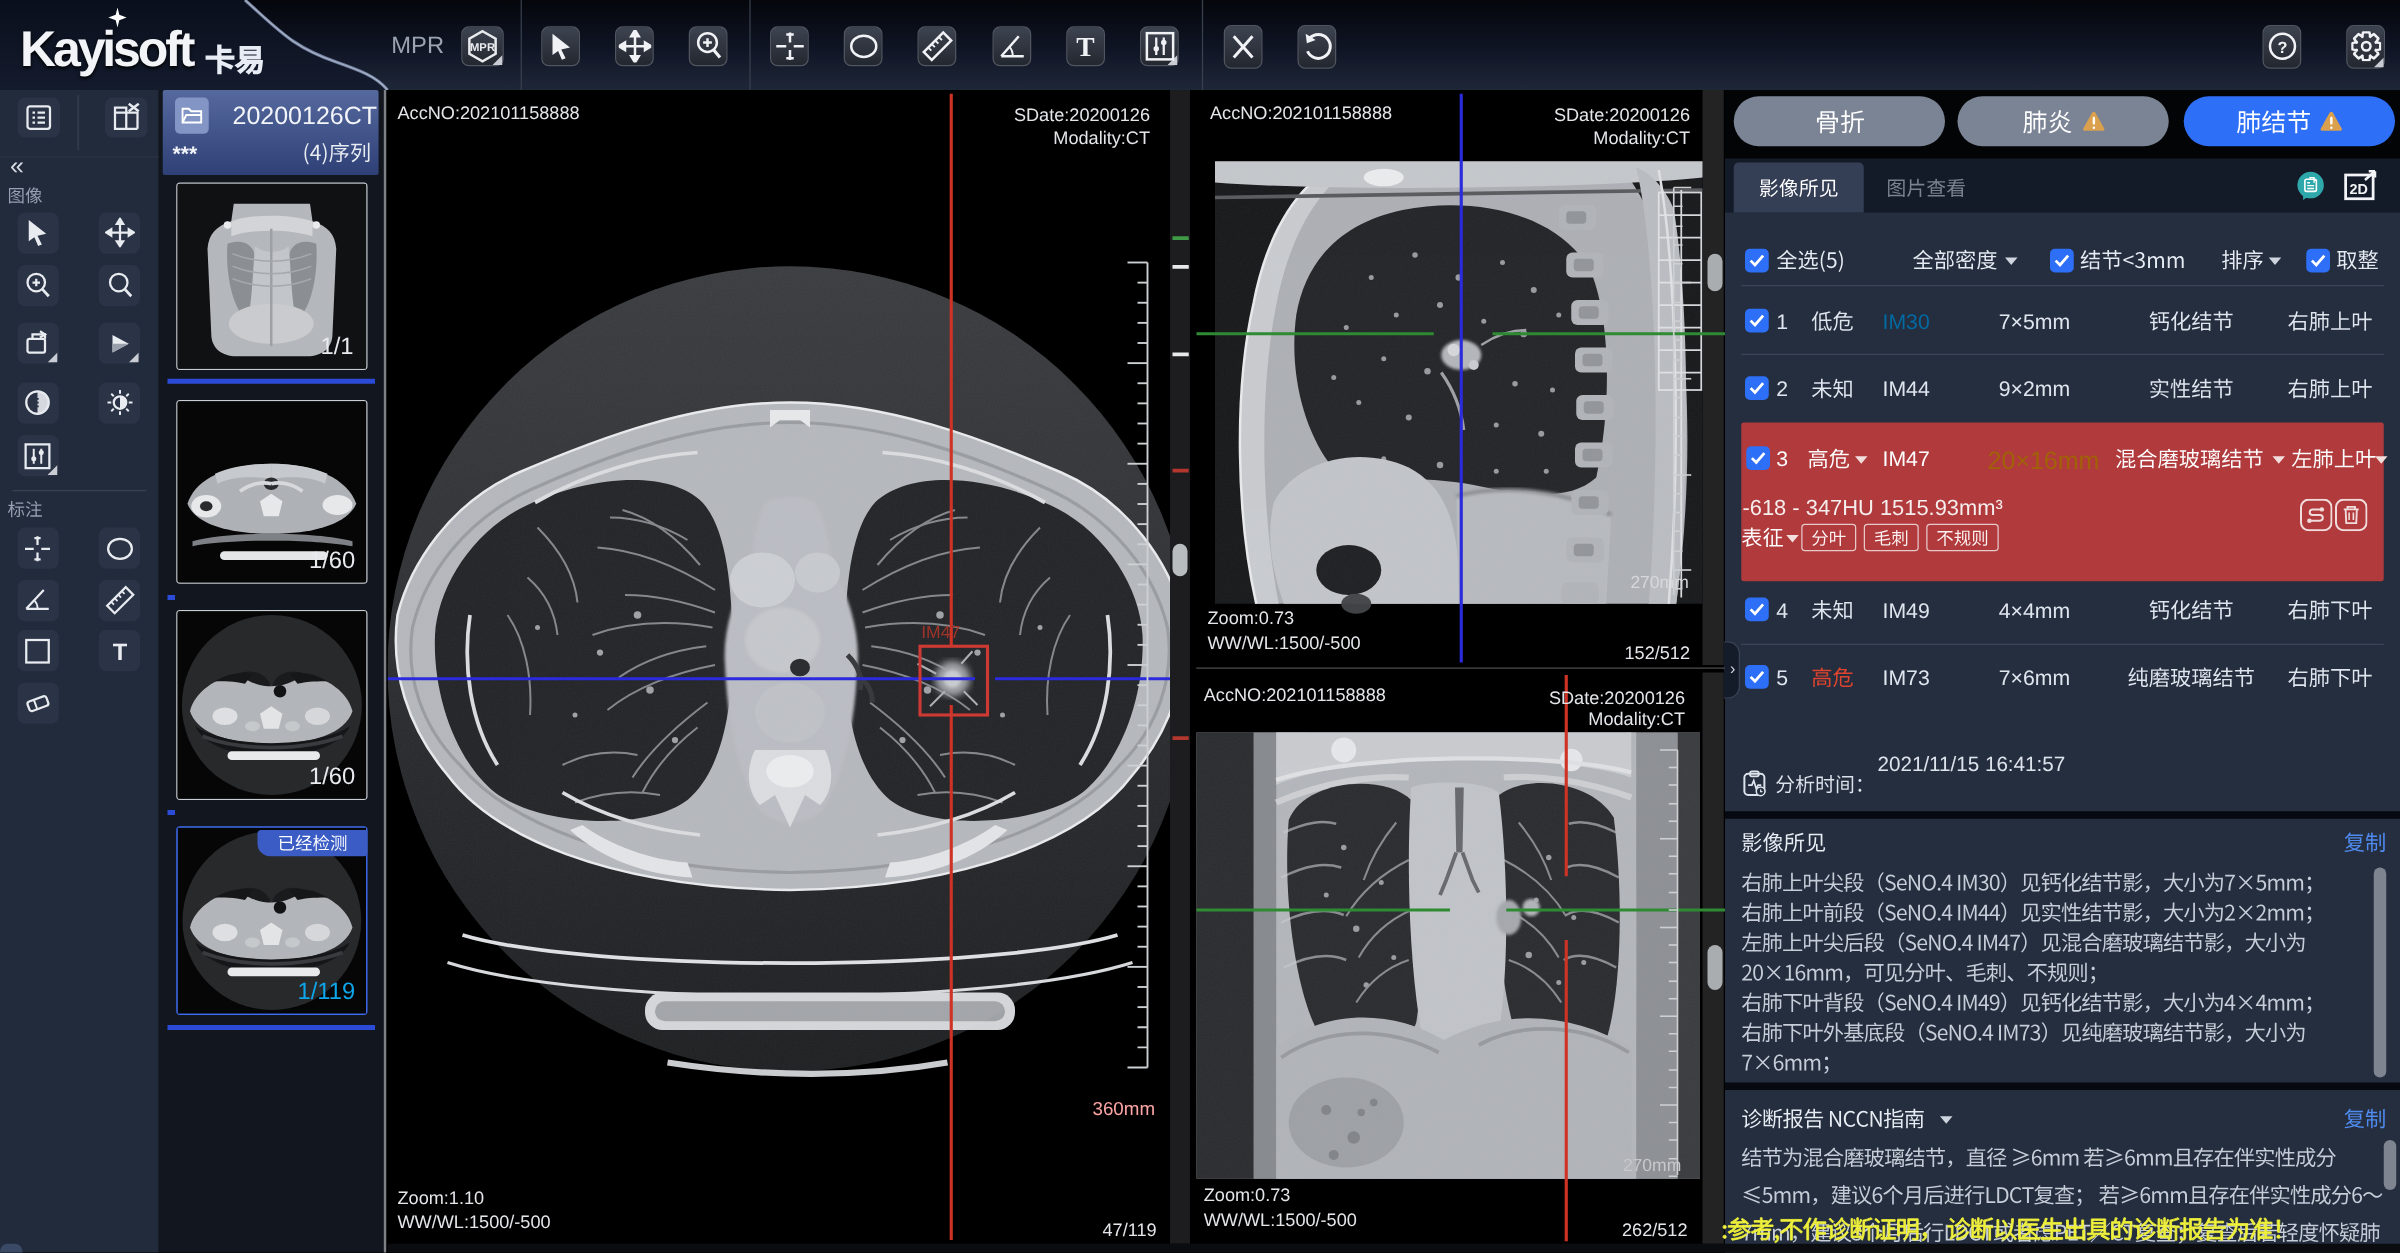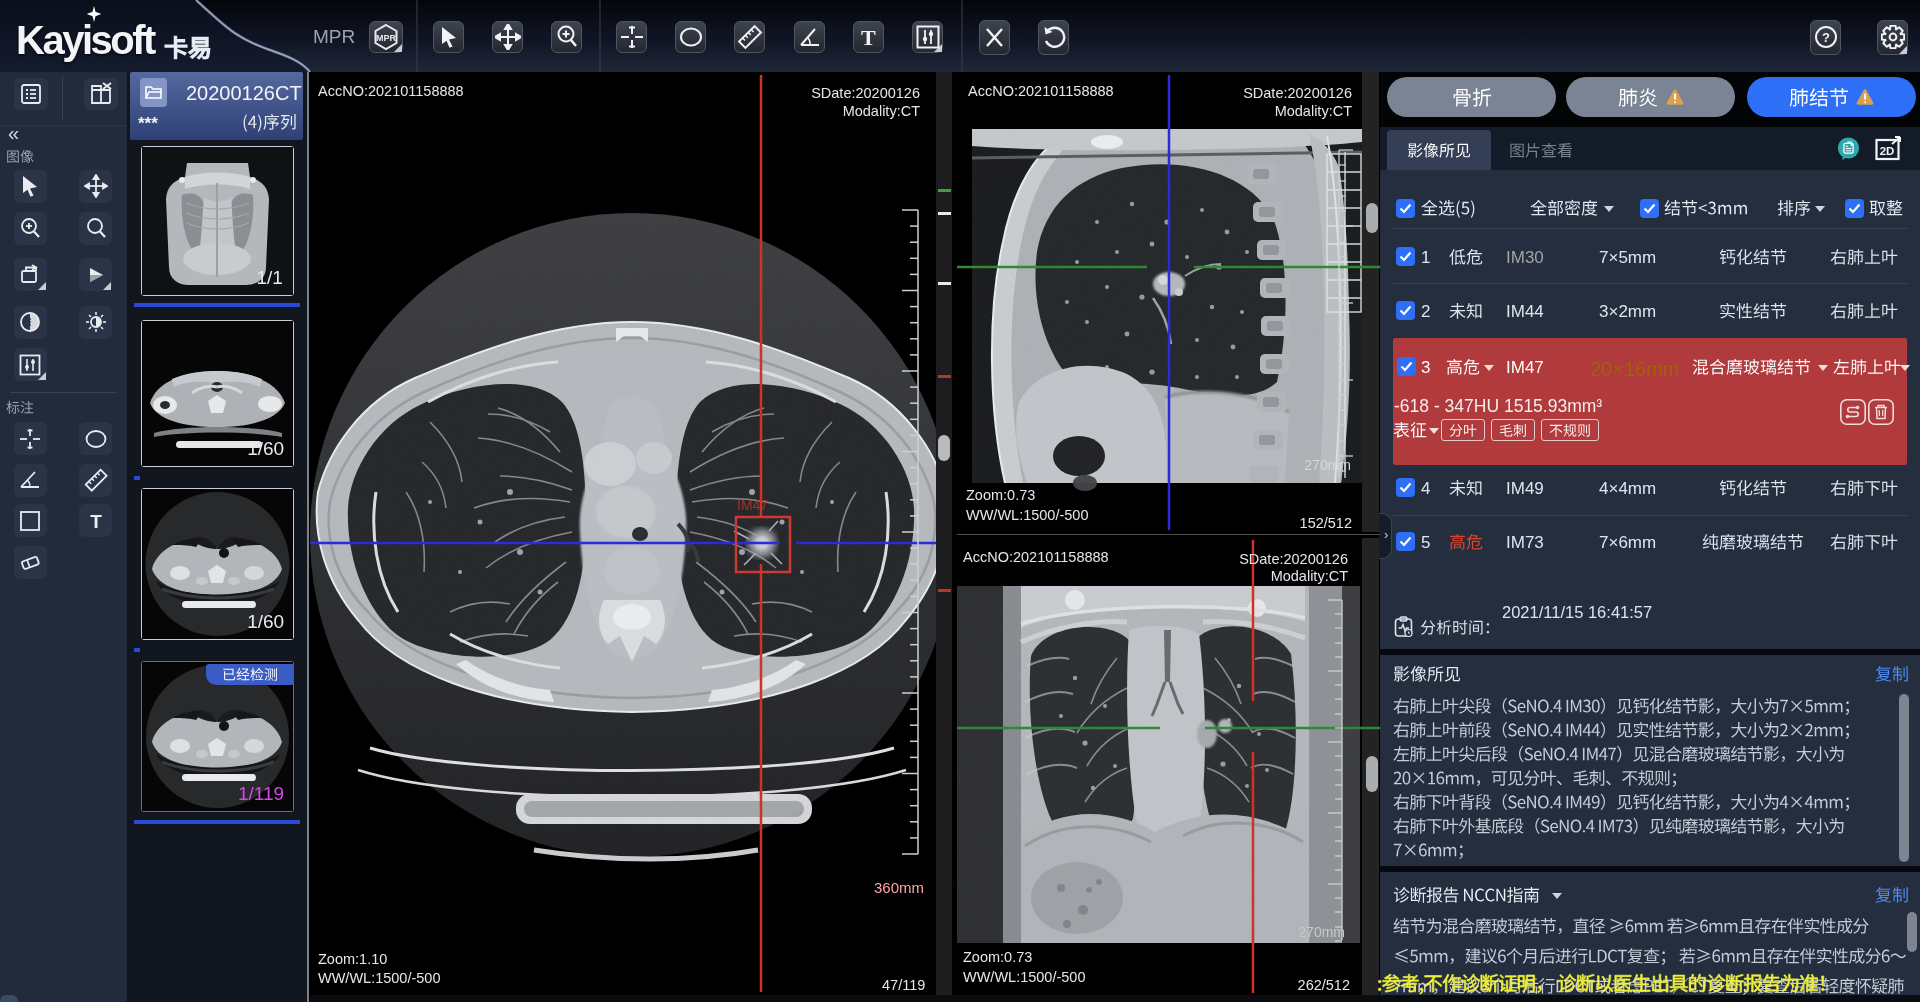--- a/index.html
+++ b/index.html
@@ -392,21 +392,21 @@
 <ellipse cx="82" cy="64" rx="5" ry="5" fill="#121315"></ellipse>
 <path d="M66 82 L75 76 L84 82 L81 94 L69 94 Z" fill="#e2e4e6"></path>
 <ellipse cx="38" cy="84" rx="10" ry="7" fill="#dddfe2"></ellipse>
     <ellipse cx="112" cy="84" rx="10" ry="7" fill="#d5d7da"></ellipse>
 <ellipse cx="60" cy="92" rx="6" ry="4" fill="#c6c9cc"></ellipse>
     <ellipse cx="92" cy="92" rx="6" ry="4" fill="#c6c9cc"></ellipse>
 <path d="M14 92 C40 110 110 110 138 92 C130 108 104 116 75 116 C46 116 22 108 14 92 Z" fill="#151618"></path>
 <rect x="40" y="112" width="74" height="7" rx="3.5" fill="#e8eaec"></rect>
 <path d="M20 100 C50 112 100 112 132 100" stroke="#3a3b3e" stroke-width="3" fill="none"></path>
   </svg>
-<div class="lat" style="left:238.0px;top:784px;font-size:19px;color:#d946ef">1/119</div>
+<div class="lat" style="left:238.0px;top:784px;font-size:19px;color:#0ea5e9">1/119</div>
 <div class="ab" style="left:134px;top:303px;width:166px;height:4px;background:#2b4bd7"></div>
 <div class="ab" style="left:134px;top:820px;width:166px;height:4px;background:#2b4bd7"></div>
 <div class="ab" style="left:134px;top:476px;width:6px;height:4px;background:#2b4bd7"></div>
 <div class="ab" style="left:134px;top:648px;width:6px;height:4px;background:#2b4bd7"></div>
 <div class="ab" style="left:206px;top:664px;width:88px;height:21px;background:#3b5cc4;border-radius:3px 1px 3px 10px"></div>
 <svg class="ct" style="left:222.0px;top:666.7px" width="56.0" height="14.6" viewBox="0 0 4000 1040">
     <g transform="translate(0,900) scale(1,-1)" fill="#fff">
       <use href="#g5df2" x="0"></use>
       <use href="#g7ecf" x="1000"></use>
       <use href="#g68c0" x="2000"></use>
@@ -973,21 +973,21 @@
 <svg class="ab" style="left:1399px;top:251px;z-index:2" width="13" height="11" viewBox="0 0 13 11">
     <path d="M1.5 5.5 L5 9 L11.5 1.5" stroke="#fff" stroke-width="2.2" fill="none"></path>
   </svg>
 <div class="lat" style="left:1421px;top:249px;font-size:17px;color:#dfe5ee">1</div>
 <svg class="ct" style="left:1449.0px;top:248.2px" width="34.0" height="17.7" viewBox="0 0 2000 1040">
     <g transform="translate(0,900) scale(1,-1)" fill="#dfe5ee">
       <use href="#g4f4e" x="0"></use>
       <use href="#g5371" x="1000"></use>
     </g>
   </svg>
-<div class="lat" style="left:1506px;top:249px;font-size:17px;color:#a3a3a3">IM30</div>
+<div class="lat" style="left:1506px;top:249px;font-size:17px;color:#0369a1">IM30</div>
 <div class="lat" style="left:1599px;top:249px;font-size:17px;color:#dfe5ee">7×5mm</div>
 <svg class="ct" style="left:1719.0px;top:248.2px" width="68.0" height="17.7" viewBox="0 0 4000 1040">
     <g transform="translate(0,900) scale(1,-1)" fill="#dfe5ee">
       <use href="#g9499" x="0"></use>
       <use href="#g5316" x="1000"></use>
       <use href="#g7ed3" x="2000"></use>
       <use href="#g8282" x="3000"></use>
     </g>
   </svg>
 <svg class="ct" style="left:1830.0px;top:248.2px" width="68.0" height="17.7" viewBox="0 0 4000 1040">
@@ -1004,21 +1004,21 @@
     <path d="M1.5 5.5 L5 9 L11.5 1.5" stroke="#fff" stroke-width="2.2" fill="none"></path>
   </svg>
 <div class="lat" style="left:1421px;top:303px;font-size:17px;color:#dfe5ee">2</div>
 <svg class="ct" style="left:1449.0px;top:302.2px" width="34.0" height="17.7" viewBox="0 0 2000 1040">
     <g transform="translate(0,900) scale(1,-1)" fill="#dfe5ee">
       <use href="#g672a" x="0"></use>
       <use href="#g77e5" x="1000"></use>
     </g>
   </svg>
 <div class="lat" style="left:1506px;top:303px;font-size:17px;color:#dfe5ee">IM44</div>
-<div class="lat" style="left:1599px;top:303px;font-size:17px;color:#dfe5ee">3×2mm</div>
+<div class="lat" style="left:1599px;top:303px;font-size:17px;color:#dfe5ee">9×2mm</div>
 <svg class="ct" style="left:1719.0px;top:302.2px" width="68.0" height="17.7" viewBox="0 0 4000 1040">
     <g transform="translate(0,900) scale(1,-1)" fill="#dfe5ee">
       <use href="#g5b9e" x="0"></use>
       <use href="#g6027" x="1000"></use>
       <use href="#g7ed3" x="2000"></use>
       <use href="#g8282" x="3000"></use>
     </g>
   </svg>
 <svg class="ct" style="left:1830.0px;top:302.2px" width="68.0" height="17.7" viewBox="0 0 4000 1040">
     <g transform="translate(0,900) scale(1,-1)" fill="#dfe5ee">

